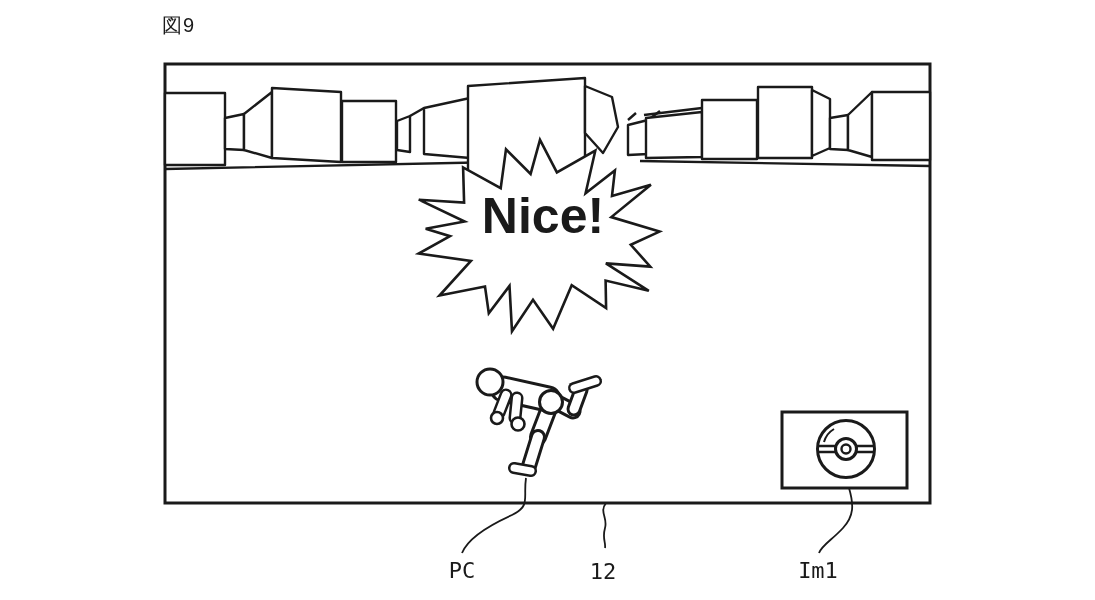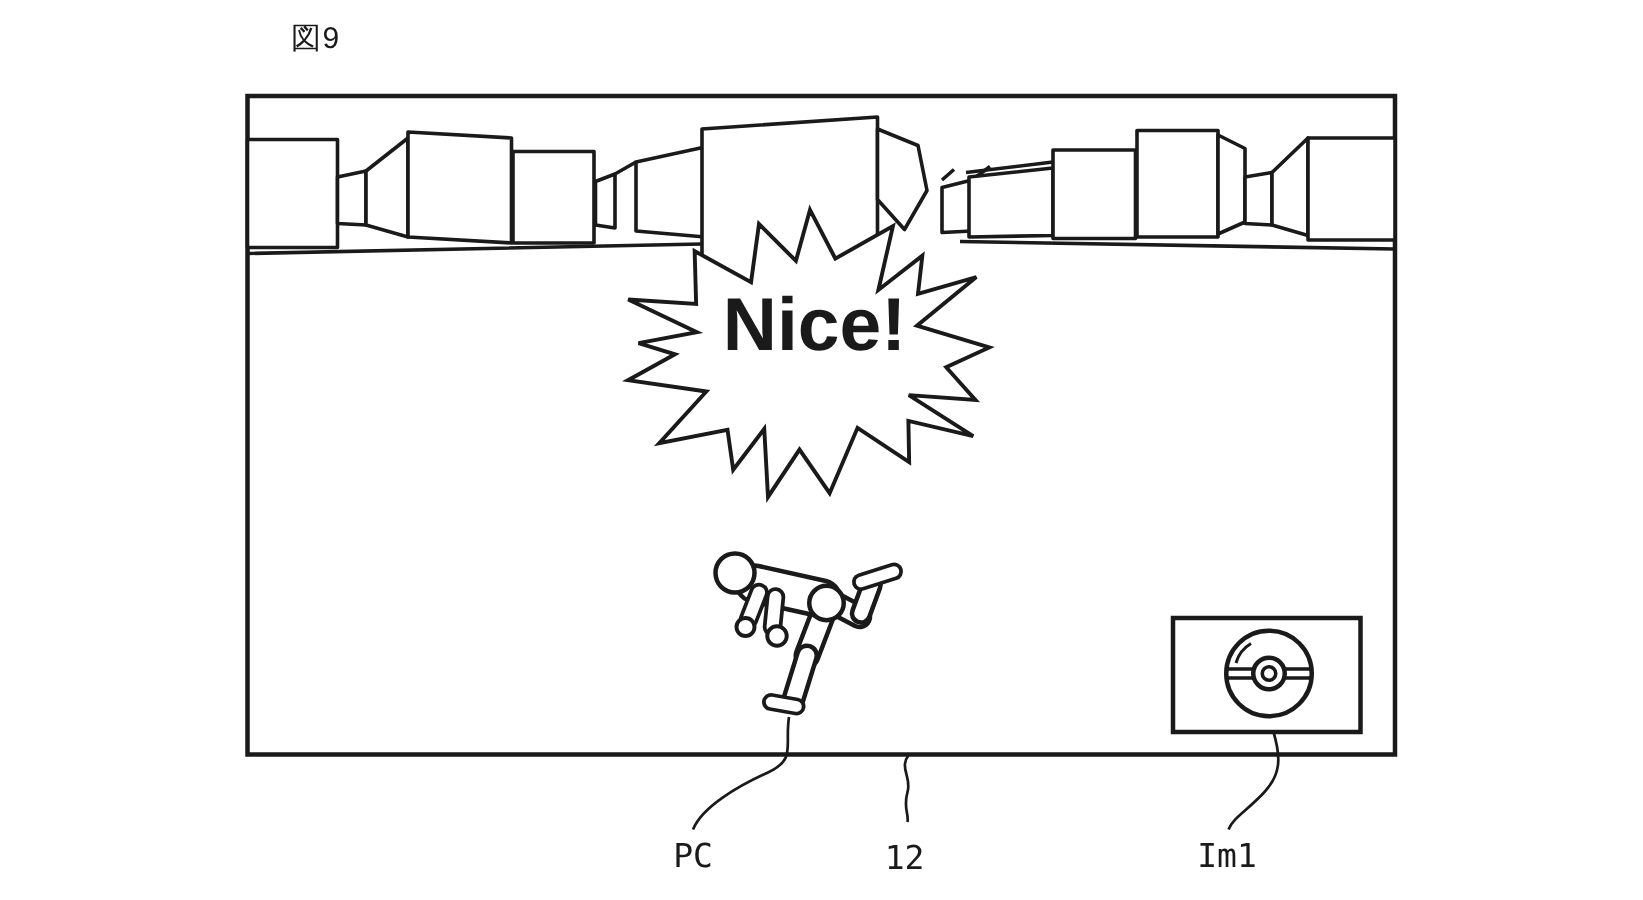--- a/index.html
+++ b/index.html
@@ -1,19 +1,19 @@
 <!DOCTYPE html>
 <html><head>
 <meta charset="utf-8">
 <style>
   html,body{margin:0;padding:0;background:#ffffff;}
   .page{position:relative;width:1095px;height:600px;background:#ffffff;overflow:hidden;
         font-family:"Liberation Sans",sans-serif;}
   .fig-label{position:absolute;left:162px;top:12px;font-size:20px;letter-spacing:1px;
-             color:#1a1a1a;font-family:"Liberation Sans",sans-serif;margin-left:32px;}
+             color:#1a1a1a;font-family:"Liberation Sans",sans-serif;}
   svg text{user-select:none;}
   .bubble-text{font-family:"Liberation Sans",sans-serif;font-weight:bold;font-size:50px;fill:#1a1a1a;}
   .ref-label{font-family:"DejaVu Sans Mono",monospace;font-size:22px;fill:#1a1a1a;}
 </style>
 </head>
 <body>
 
 <div class="page">
 
   <div class="fig-label">図9</div>

